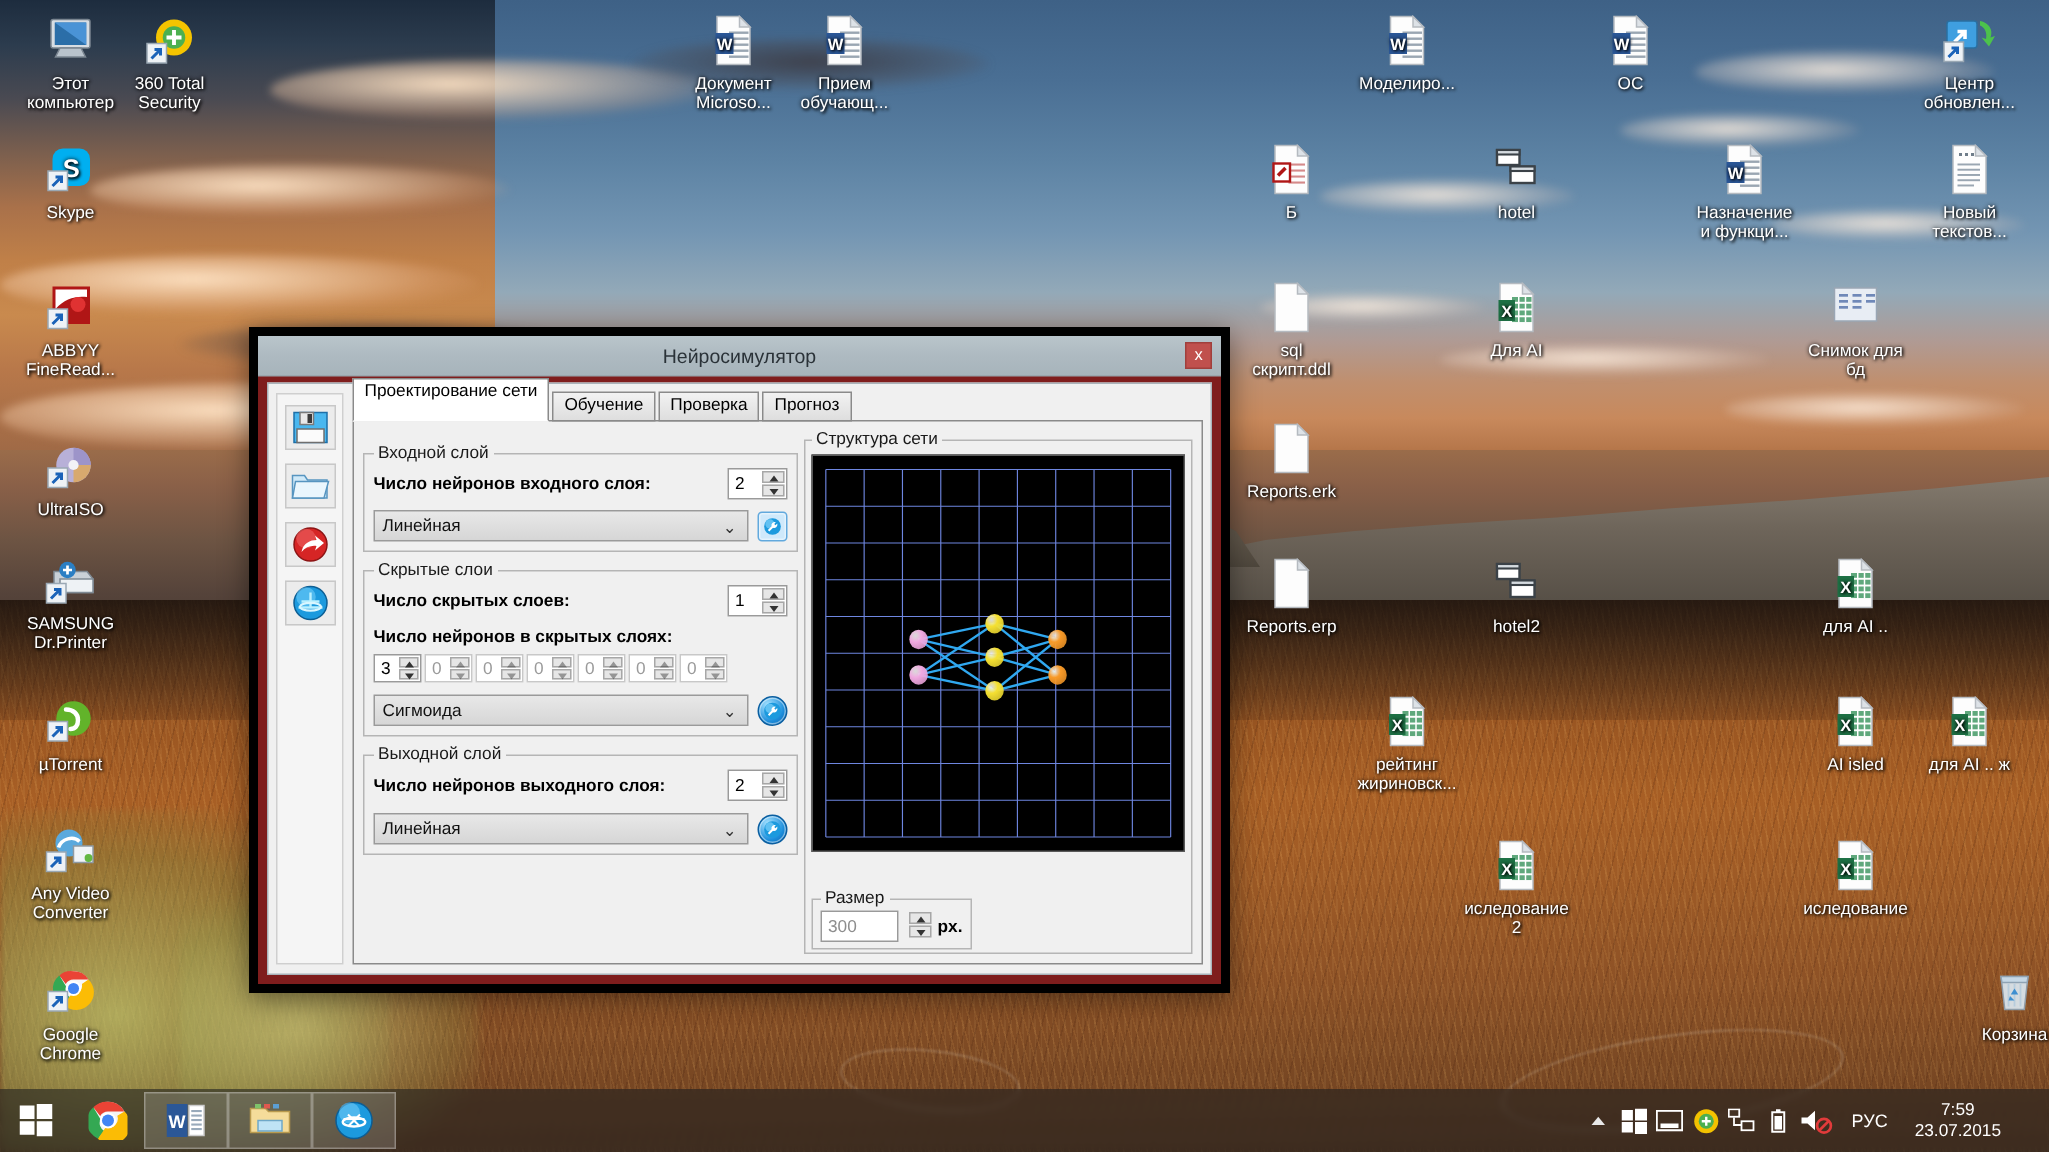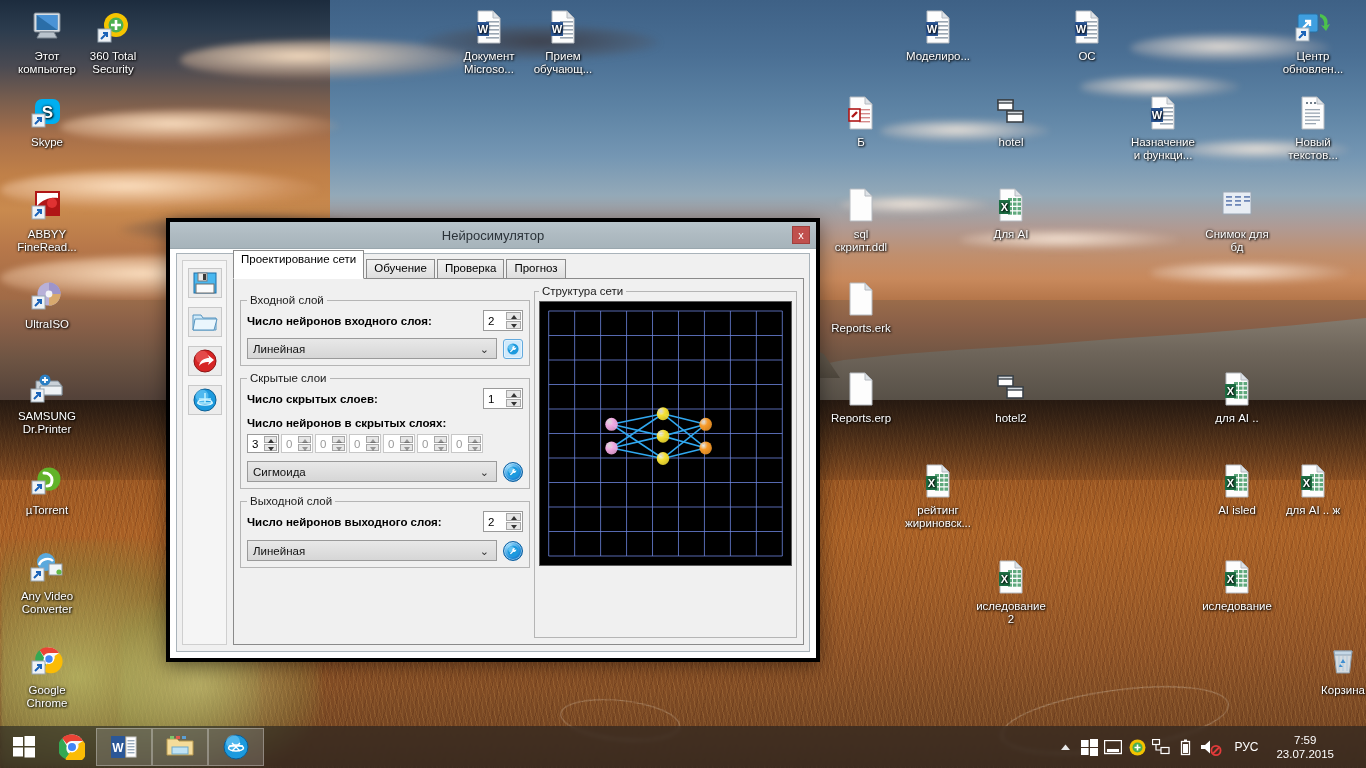--- a/index.html
+++ b/index.html
@@ -95,21 +95,21 @@
     color:#fff; font-size:11.5px; line-height:13px;
     text-shadow:0 0 3px rgba(0,0,0,.95), 1px 1px 2px rgba(0,0,0,.9);
     cursor:default; user-select:none;
   }
   .desk-icon .ic { height:42px; display:flex; align-items:center; justify-content:center; margin-bottom:2px; }
   .desk-icon .lbl { white-space:pre-line; }
 
   
   #app-window {
     position:absolute; left:166px; top:218px; width:654px; height:444px; z-index:10;
-    background:#ffffff; border:4px solid #000000;
+    background:#7f1d1d; border:6px solid #000000;
     box-shadow:0 4px 18px rgba(0,0,0,.45);
   }
   #title-bar {
     height:27px; position:relative;
     background:linear-gradient(to bottom,#b9c5cb 0%, #aebac1 50%, #a7b4bb 100%);
     border-bottom:1px solid #9aa7ae;
   }
   #title-text {
     position:absolute; inset:0; display:flex; align-items:center; justify-content:center;
     font-size:13px; color:#2a3238;
@@ -336,21 +336,21 @@
           <circle cx="22" cy="14" r="5" fill="#e03232"></circle>
           <g>
             <rect x="2" y="17" width="13" height="13" fill="#eef2f6" stroke="#9aa8b4"></rect>
             <path d="M5 27l6-6M7 21h4v4" stroke="#1b63b8" stroke-width="2" fill="none"></path>
           </g>
         </svg>
       </div>
       <div class="lbl">ABBYY
 FineRead...</div>
     </div>
-    <div class="desk-icon" style="left: 4px; top: 274px;">
+    <div class="desk-icon" style="left: 4px; top: 290px;">
       <div class="ic">
         <svg width="34" height="32" viewBox="0 0 34 32">
           <circle cx="19" cy="15" r="11.5" fill="#b8b0d8"></circle>
           <path d="M19 3.5A11.5 11.5 0 0 1 30.5 15H19z" fill="#9d94c9"></path>
           <path d="M30.5 15A11.5 11.5 0 0 1 19 26.5V15z" fill="#d8a96e"></path>
           <circle cx="19" cy="15" r="3.4" fill="#f2f2f6"></circle>
           <g>
             <rect x="2" y="17" width="13" height="13" fill="#eef2f6" stroke="#9aa8b4"></rect>
             <path d="M5 27l6-6M7 21h4v4" stroke="#1b63b8" stroke-width="2" fill="none"></path>
           </g>
@@ -1048,20 +1048,33 @@
                   <circle cx="127.39999999999999" cy="111.77499999999999" r="6.5" fill="url(#g1)"></circle>
                   <circle cx="127.39999999999999" cy="134.13" r="6.5" fill="url(#g1)"></circle>
                   <circle cx="127.39999999999999" cy="156.48499999999999" r="6.5" fill="url(#g1)"></circle>
                   <circle cx="171.6" cy="122.295" r="6.5" fill="url(#g2)"></circle>
                   <circle cx="171.6" cy="145.965" r="6.5" fill="url(#g2)"></circle>
                 </svg>
             </div>
 
 
             <div id="save-row">
+              <fieldset class="gb size-gb">
+                <legend>Размер</legend>
+                <div class="size-row">
+                  <div class="size-input">300</div>
+                  <div class="spin" style="width:18px;border:0;background:transparent;">
+                    <span class="arrows" style="right:0;top:1px;">
+                        <i class="up"></i>
+                        <i class="dn"></i>
+                      </span>
+                  </div>
+                  <span class="px-lbl">px.</span>
+                </div>
+              </fieldset>
             </div>
 
           </fieldset>
         </div>
 
       </div>
     </div>
   </div>
 </div>
 

